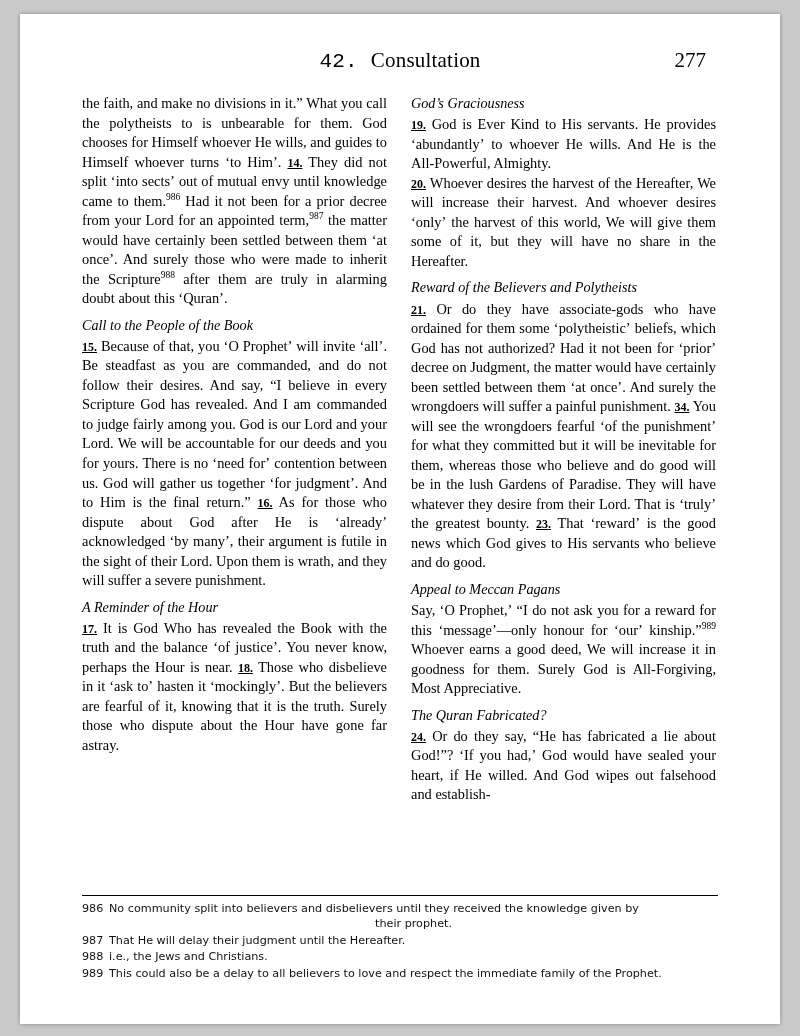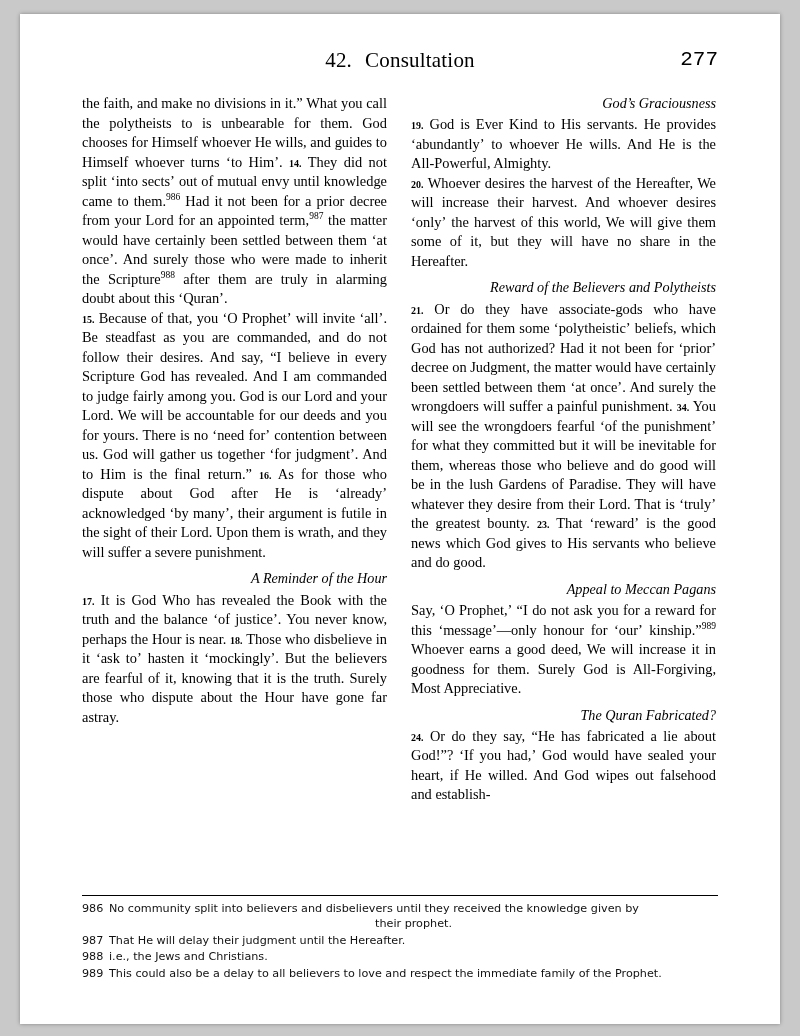--- a/index.html
+++ b/index.html
@@ -30,54 +30,55 @@
     height: 40px;
   }
   .header-title {
     text-align: center;
     font-size: 21px;
     font-family: "Liberation Serif", serif;
     letter-spacing: 0.2px;
   }
   .header-title .num {
     margin-right: 13px;
+    font-family: Liberation Mono, monospace;
   }
   .header-page {
     position: absolute;
-    right: 0;
+    right: 12px;
     top: 0;
     font-size: 21px;
-    font-family: Liberation Mono, monospace;
   }
   .columns {
     display: flex;
     gap: 24px;
     margin-top: 6px;
   }
   .col {
     width: 305px;
     font-size: 14.4px;
     line-height: 1.355;
     text-align: justify;
     text-justify: inter-word;
     hyphens: manual;
   }
   .col p {
     margin: 0;
     text-indent: 0;
   }
   .sec-head {
-    text-align: right;
+    text-align: left;
     font-style: italic;
     margin: 7px 0 2px 0;
     font-size: 14.2px;
   }
   .vnum {
     font-weight: bold;
-    font-size: 10px;
+    font-size: 12px;
+    text-decoration: underline;
   }
   sup {
     font-size: 9.5px;
     vertical-align: super;
     line-height: 0;
   }
   .footnotes {
     position: absolute;
     left: 62px;
     right: 62px;
@@ -122,20 +123,21 @@
 
   <div class="columns">
 
     <div class="col">
       <p>
         <span>the faith, and make no divisions in it.” What you call the polytheists to is unbearable for them. God chooses for Himself whoever He wills, and guides to Himself whoever turns ʻto Himʼ.</span>
         <span class="vnum">14.</span>
         <span>They did not split ʻinto sectsʼ out of mutual envy until knowledge came to them.</span><sup>986</sup><span> Had it not been for a prior decree from your Lord for an appointed term,</span><sup>987</sup><span> the matter would have certainly been settled between them ʻat onceʼ. And surely those who were made to inherit the Scripture</span><sup>988</sup><span> after them are truly in alarming doubt about this ʻQuranʼ.</span>
       </p>
 
+      <div class="sec-head">Call to  the People of the Book</div>
 
       <p>
         <span class="vnum">15.</span>
         <span>Because of that, you ʻO Prophetʼ will invite ʻallʼ. Be steadfast as you are commanded, and do not follow their desires. And say, “I believe in every Scripture God has revealed. And I am commanded to judge fairly among you. God is our Lord and your Lord. We will be accountable for our deeds and you for yours. There is no ʻneed forʼ contention between us. God will gather us together ʻfor judgmentʼ. And to Him is the final return.”</span>
         <span class="vnum">16.</span>
         <span>As for those who dispute about God after He is ʻalreadyʼ acknowledged ʻby manyʼ, their argument is futile in the sight of their Lord. Upon them is wrath, and they will suffer a severe punishment.</span>
       </p>
 
       <div class="sec-head">A Reminder of the Hour</div>
 

